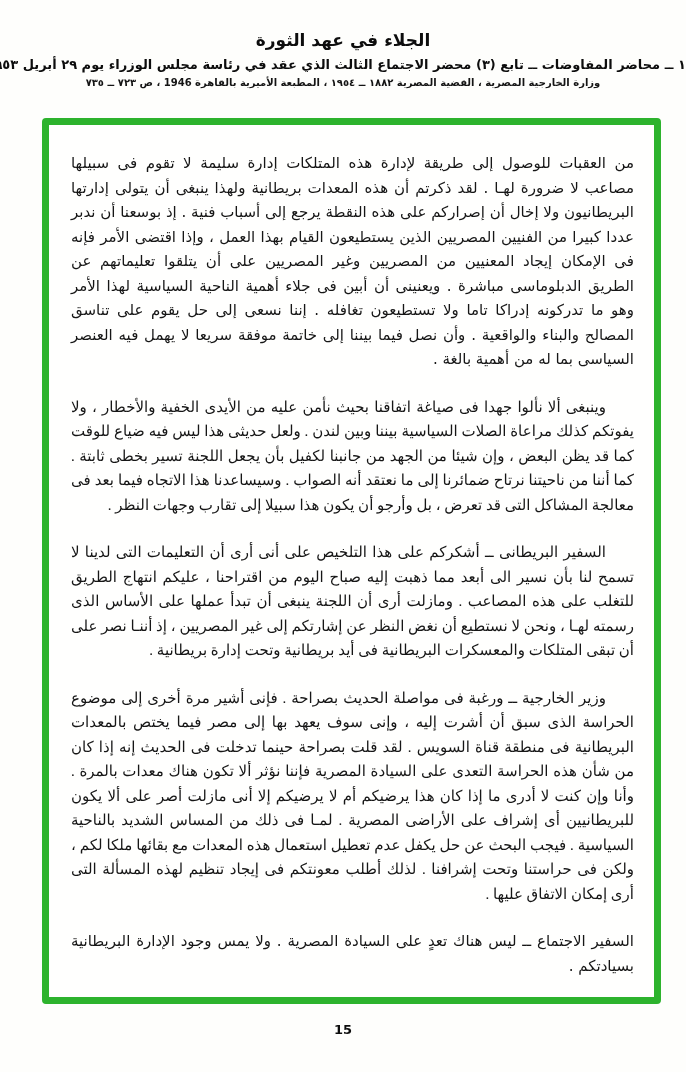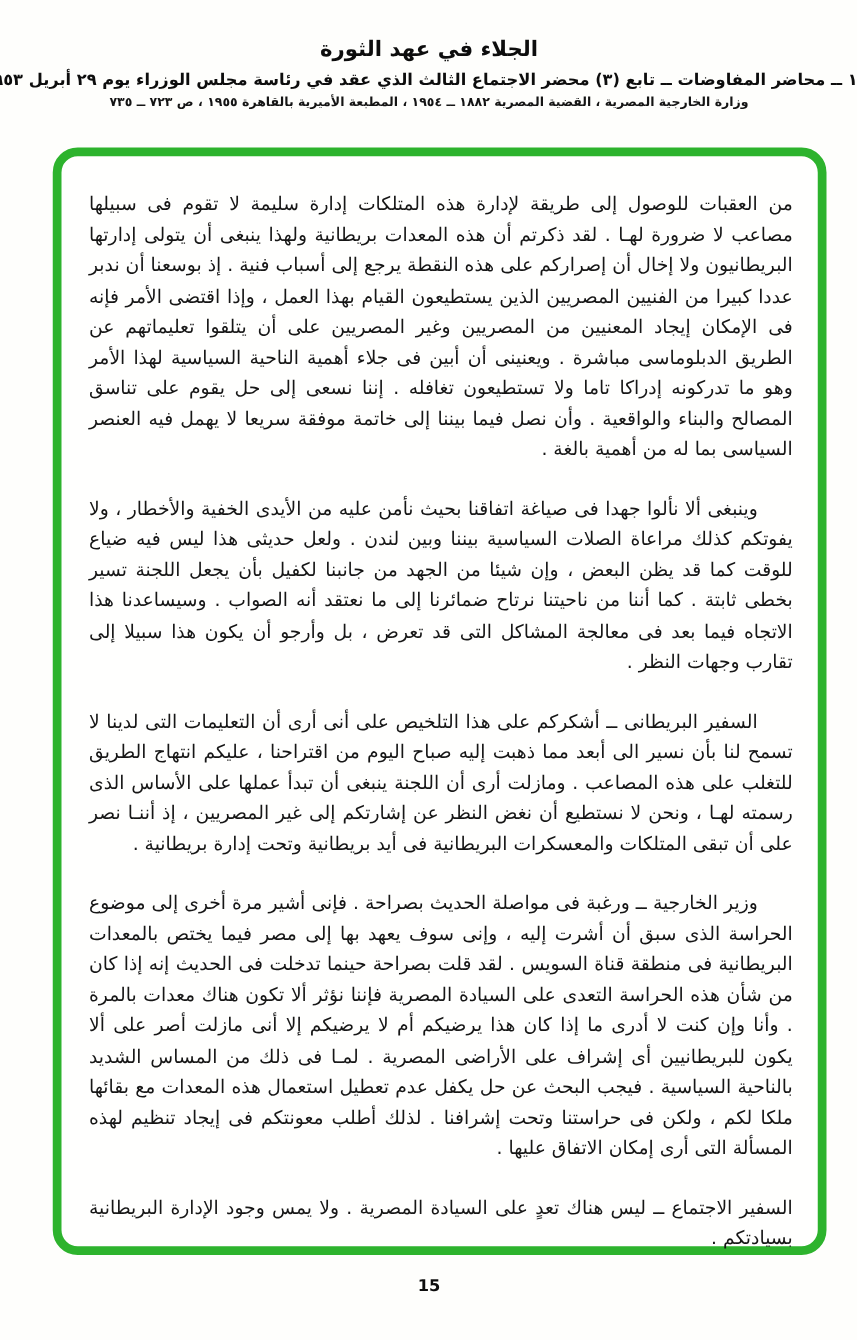--- a/index.html
+++ b/index.html
@@ -43,57 +43,58 @@
     color: #141414;
   }
   .scan-frame {
     position: absolute;
     left: 42px;
     top: 118px;
     width: 619px;
     height: 886px;
     box-sizing: border-box;
     border: 7px solid #2db32d;
-    border-radius: 20px;
+    border-radius: 4px;
     background: #fffffe;
   }
   .scan-text {
     padding: 26px 20px 0 22px;
     direction: rtl;
     text-align: justify;
     font-size: 15px;
     line-height: 24.5px;
     color: #161616;
   }
   .scan-text p {
     margin: 0 0 23px 0;
   }
   .scan-text p.indent {
     text-indent: 28px;
+    font-family: Liberation Serif, serif;
   }
   .page-number {
     position: absolute;
     top: 1022px;
     left: 0;
     width: 100%;
     text-align: center;
     font-size: 13px;
     font-weight: bold;
     color: #0d0d0d;
   }
 </style>
 </head>
 <body>
 
 <div class="page">
 
   <div class="doc-header">
     <div class="doc-title">الجلاء في عهد الثورة</div>
     <div class="doc-heading">١ ــ محاضر المفاوضات ــ تابع (٣) محضر الاجتماع الثالث الذي عقد في رئاسة مجلس الوزراء يوم ٢٩ أبريل ١٩٥٣</div>
-    <div class="doc-citation">وزارة الخارجية المصرية ، القضية المصرية ١٨٨٢ ــ ١٩٥٤ ، المطبعة الأميرية بالقاهرة ١٩٥٥ ، ص ٧٢٣ ــ ٧٣٥</div>
+    <div class="doc-citation">وزارة الخارجية المصرية ، القضية المصرية ١٨٨٢ ــ ١٩٥٤ ، المطبعة الأميرية بالقاهرة 1946 ، ص ٧٢٣ ــ ٧٣٥</div>
   </div>
 
   <div class="scan-frame">
     <div class="scan-text">
       <p>من العقبات للوصول إلى طريقة لإدارة هذه المتلكات إدارة سليمة لا تقوم فى سبيلها مصاعب لا ضرورة لهـا . لقد ذكرتم أن هذه المعدات بريطانية ولهذا ينبغى أن يتولى إدارتها البريطانيون ولا إخال أن إصراركم على هذه النقطة يرجع إلى أسباب فنية . إذ بوسعنا أن ندبر عددا كبيرا من الفنيين المصريين الذين يستطيعون القيام بهذا العمل ، وإذا اقتضى الأمر فإنه فى الإمكان إيجاد المعنيين من المصريين وغير المصريين على أن يتلقوا تعليماتهم عن الطريق الدبلوماسى مباشرة . ويعنينى أن أبين فى جلاء أهمية الناحية السياسية لهذا الأمر وهو ما تدركونه إدراكا تاما ولا تستطيعون تغافله . إننا نسعى إلى حل يقوم على تناسق المصالح والبناء والواقعية . وأن نصل فيما بيننا إلى خاتمة موفقة سريعا لا يهمل فيه العنصر السياسى بما له من أهمية بالغة .</p>
       <p class="indent">وينبغى ألا نألوا جهدا فى صياغة اتفاقنا بحيث نأمن عليه من الأيدى الخفية والأخطار ، ولا يفوتكم كذلك مراعاة الصلات السياسية بيننا وبين لندن . ولعل حديثى هذا ليس فيه ضياع للوقت كما قد يظن البعض ، وإن شيئا من الجهد من جانبنا لكفيل بأن يجعل اللجنة تسير بخطى ثابتة . كما أننا من ناحيتنا نرتاح ضمائرنا إلى ما نعتقد أنه الصواب . وسيساعدنا هذا الاتجاه فيما بعد فى معالجة المشاكل التى قد تعرض ، بل وأرجو أن يكون هذا سبيلا إلى تقارب وجهات النظر .</p>
       <p class="indent">السفير البريطانى ــ أشكركم على هذا التلخيص على أنى أرى أن التعليمات التى لدينا لا تسمح لنا بأن نسير الى أبعد مما ذهبت إليه صباح اليوم من اقتراحنا ، عليكم انتهاج الطريق للتغلب على هذه المصاعب . ومازلت أرى أن اللجنة ينبغى أن تبدأ عملها على الأساس الذى رسمته لهـا ، ونحن لا نستطيع أن نغض النظر عن إشارتكم إلى غير المصريين ، إذ أننـا نصر على أن تبقى المتلكات والمعسكرات البريطانية فى أيد بريطانية وتحت إدارة بريطانية .</p>
       <p class="indent">وزير الخارجية ــ ورغبة فى مواصلة الحديث بصراحة . فإنى أشير مرة أخرى إلى موضوع الحراسة الذى سبق أن أشرت إليه ، وإنى سوف يعهد بها إلى مصر فيما يختص بالمعدات البريطانية فى منطقة قناة السويس . لقد قلت بصراحة حينما تدخلت فى الحديث إنه إذا كان من شأن هذه الحراسة التعدى على السيادة المصرية فإننا نؤثر ألا تكون هناك معدات بالمرة . وأنا وإن كنت لا أدرى ما إذا كان هذا يرضيكم أم لا يرضيكم إلا أنى مازلت أصر على ألا يكون للبريطانيين أى إشراف على الأراضى المصرية . لمـا فى ذلك من المساس الشديد بالناحية السياسية . فيجب البحث عن حل يكفل عدم تعطيل استعمال هذه المعدات مع بقائها ملكا لكم ، ولكن فى حراستنا وتحت إشرافنا . لذلك أطلب معونتكم فى إيجاد تنظيم لهذه المسألة التى أرى إمكان الاتفاق عليها .</p>
       <p>السفير الاجتماع ــ ليس هناك تعدٍ على السيادة المصرية . ولا يمس وجود الإدارة البريطانية بسيادتكم .</p>
     </div>

